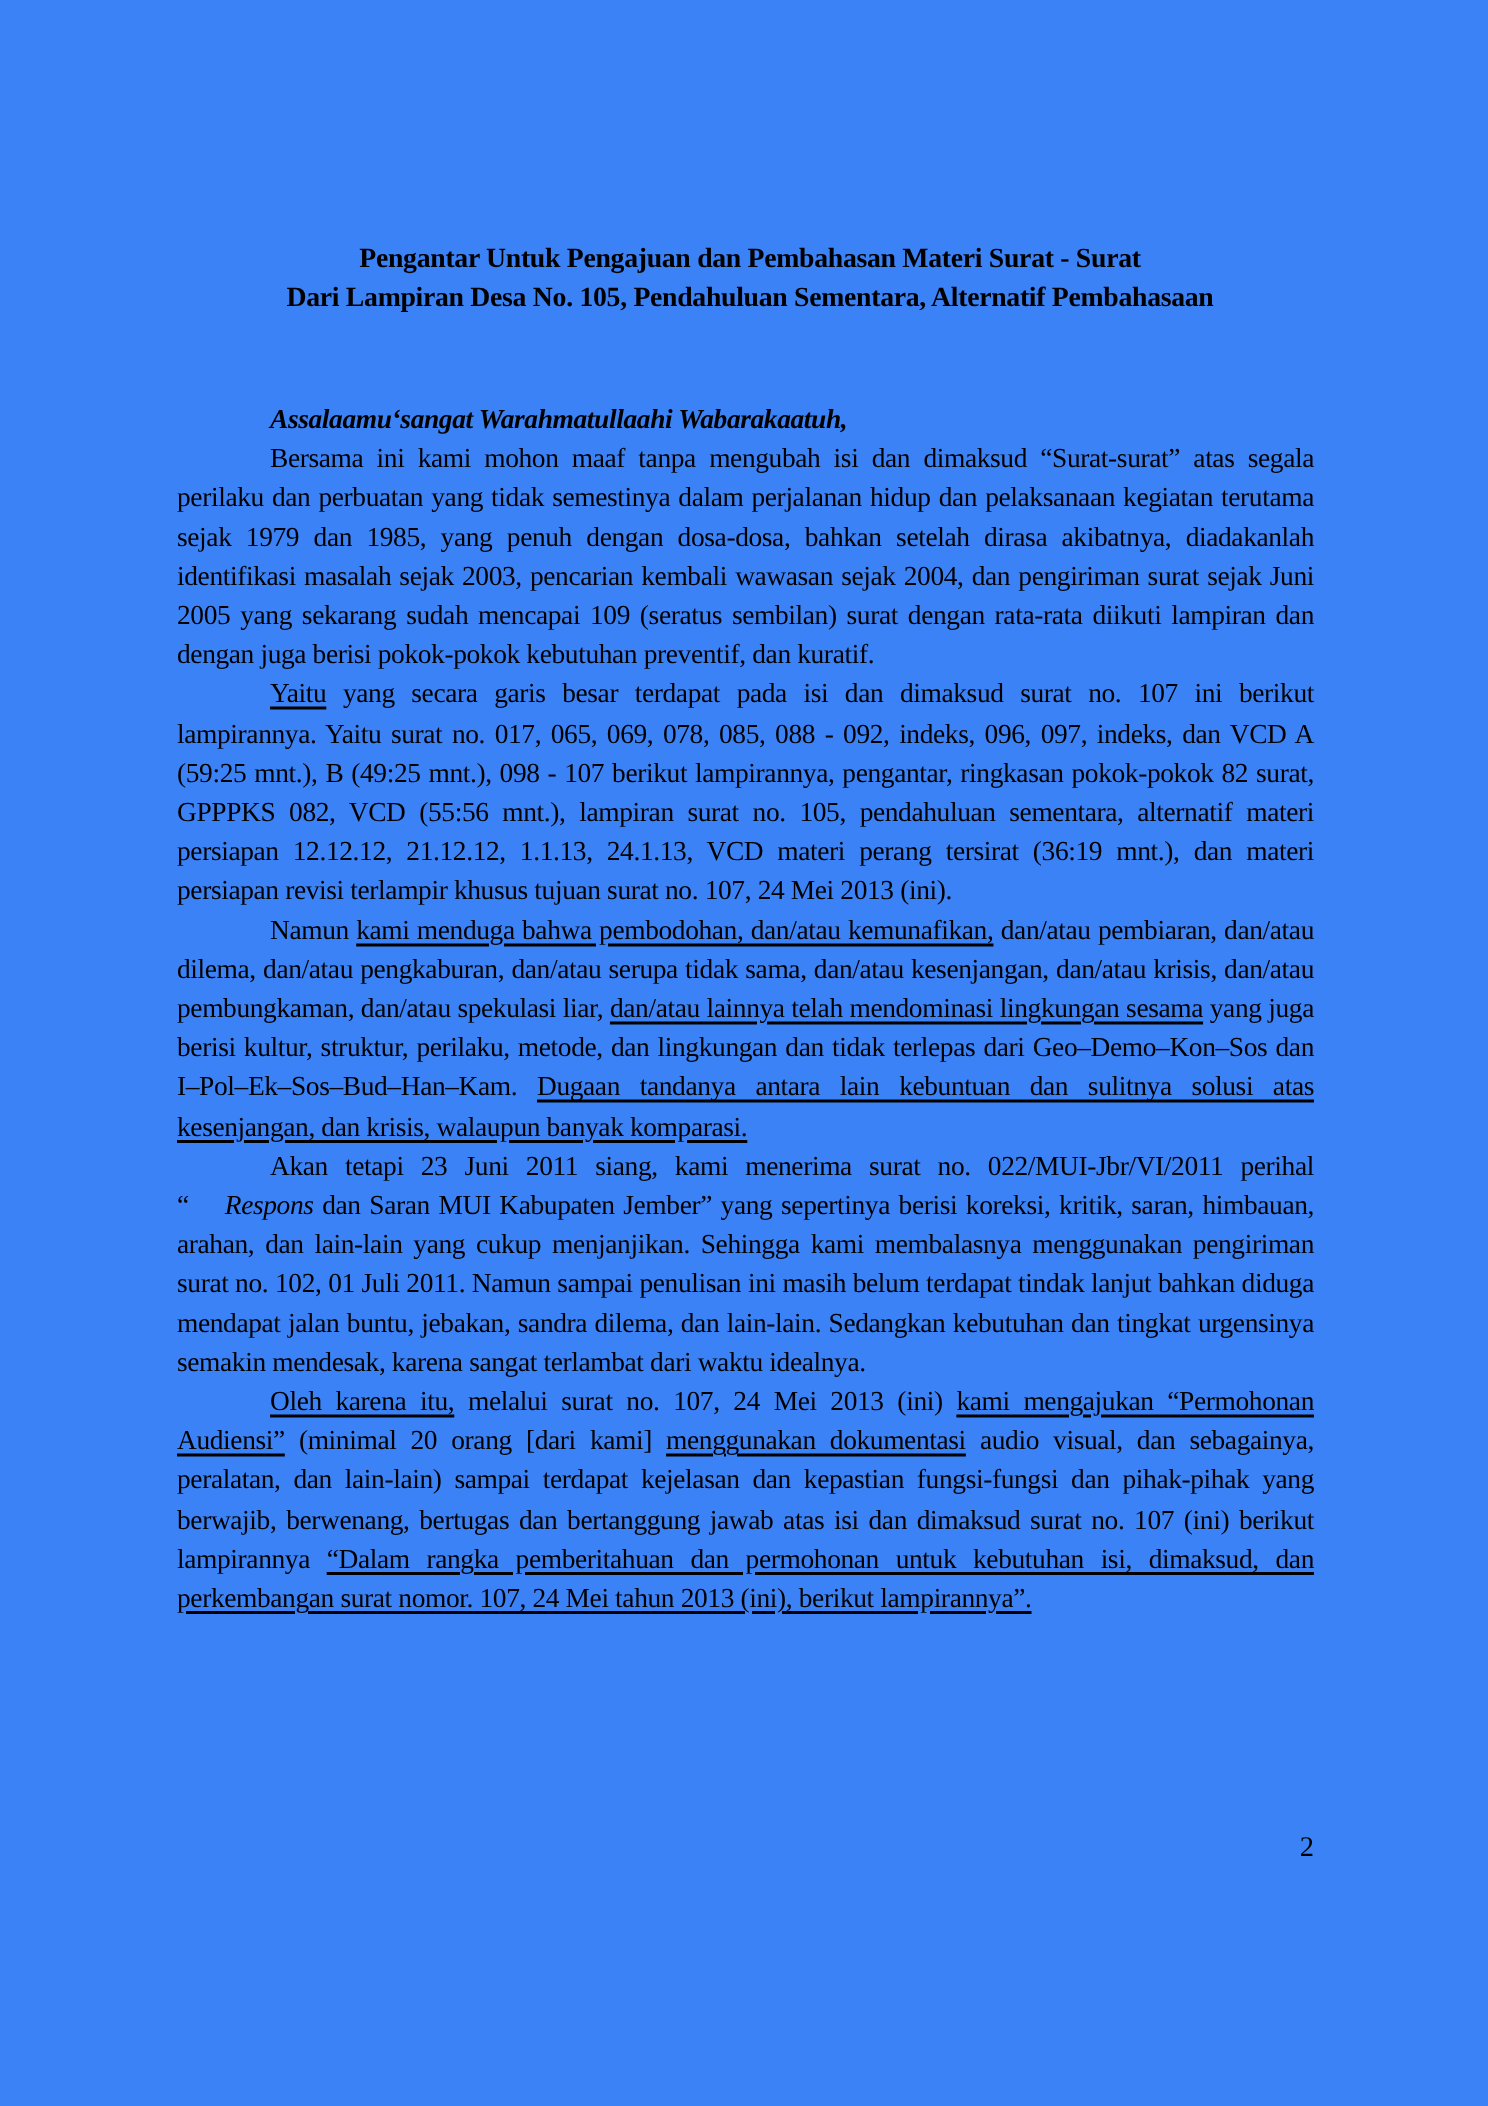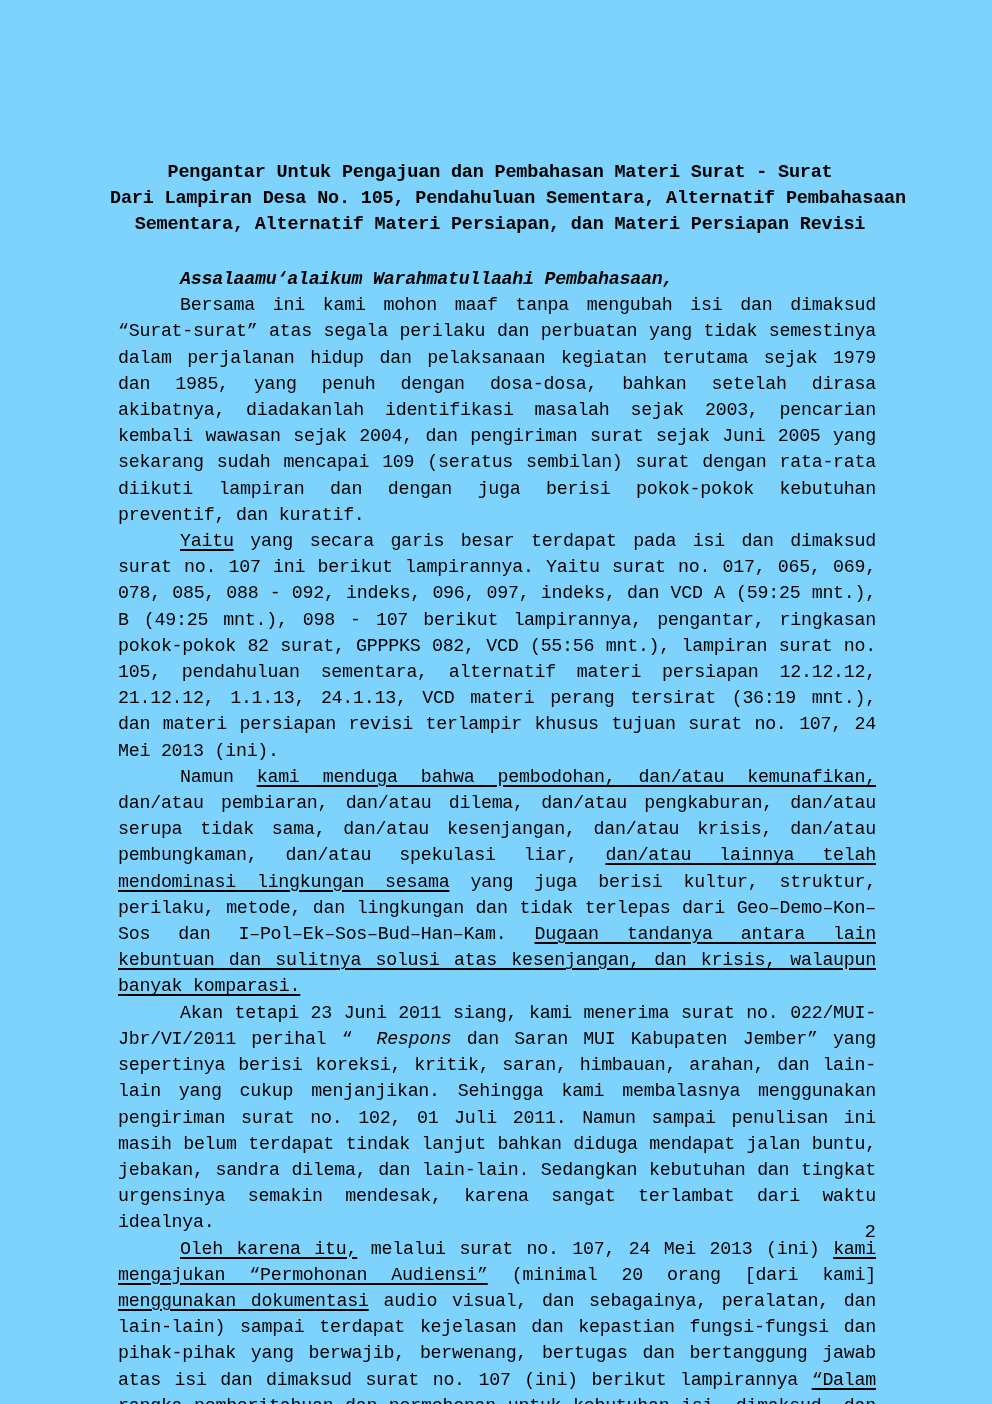--- a/index.html
+++ b/index.html
@@ -1,20 +1,20 @@
 <!DOCTYPE html>
 <html><head>
 <meta charset="utf-8">
 <style>
   html, body { margin: 0; padding: 0; background: #ffffff; }
   body { width: 992px; height: 1404px; position: relative; overflow: hidden; }
   .page {
     position: absolute; left: 0; top: 0; width: 992px; height: 1404px;
-    background: #7dd3fc; color: #000000;
-    font-family: Liberation Mono, monospace;
+    background: #3b82f6; color: #000000;
+    font-family: Liberation Serif, serif;
   }
   .title {
     position: absolute; left: 110px; top: 160px; width: 780px;
     text-align: center; font-weight: bold; font-size: 18.5px; line-height: 26px;
     letter-spacing: -0.2px;
   }
   .title div { white-space: nowrap; }
   .body {
     position: absolute; left: 118px; top: 266px; width: 758px;
     font-size: 18.3px; line-height: 26.2px; text-align: justify;
@@ -37,25 +37,24 @@
   }
   .footer div { white-space: nowrap; }
 </style>
 </head>
 <body>
 
 <div class="page">
   <div class="title">
     <div>Pengantar Untuk Pengajuan dan Pembahasan Materi Surat - Surat</div>
     <div>Dari Lampiran Desa No. 105, Pendahuluan Sementara, Alternatif Pembahasaan</div>
-    <div>Sementara, Alternatif Materi Persiapan, dan Materi Persiapan Revisi</div>
   </div>
 
   <div class="body">
-    <p class="greeting">Assalaamu‘alaikum Warahmatullaahi Pembahasaan,</p>
+    <p class="greeting">Assalaamu‘sangat Warahmatullaahi Wabarakaatuh,</p>
     <p class="para"><span>Bersama ini kami mohon maaf tanpa mengubah isi dan dimaksud “Surat-surat” atas segala perilaku dan perbuatan yang tidak semestinya dalam perjalanan hidup dan pelaksanaan kegiatan terutama sejak 1979 dan 1985, yang penuh dengan dosa-dosa, bahkan setelah dirasa akibatnya, diadakanlah identifikasi masalah sejak 2003, pencarian kembali wawasan sejak 2004, dan pengiriman surat sejak Juni 2005 yang sekarang sudah mencapai 109 (seratus sembilan) surat dengan rata-rata diikuti lampiran dan dengan juga berisi pokok-pokok kebutuhan preventif, dan kuratif.</span></p>
     <p class="para"><span class="u">Yaitu</span><span> yang secara garis besar terdapat pada isi dan dimaksud surat no. 107 ini berikut lampirannya. Yaitu surat no. 017, 065, 069, 078, 085, 088 - 092, indeks, 096, 097, indeks, dan VCD A (59:25 mnt.), B (49:25 mnt.), 098 - 107 berikut lampirannya, pengantar, ringkasan pokok-pokok 82 surat, GPPPKS 082, VCD (55:56 mnt.), lampiran surat no. 105, pendahuluan sementara, alternatif materi persiapan 12.12.12, 21.12.12, 1.1.13, 24.1.13, VCD materi perang tersirat (36:19 mnt.), dan materi persiapan revisi terlampir khusus tujuan surat no. 107, 24 Mei 2013 (ini).</span></p>
     <p class="para"><span>Namun </span><span class="u">kami menduga bahwa pembodohan, dan/atau kemunafikan,</span><span> dan/atau pembiaran, dan/atau dilema, dan/atau pengkaburan, dan/atau serupa tidak sama, dan/atau kesenjangan, dan/atau krisis, dan/atau pembungkaman, dan/atau spekulasi liar, </span><span class="u">dan/atau lainnya telah mendominasi lingkungan sesama</span><span> yang juga berisi kultur, struktur, perilaku, metode, dan lingkungan dan tidak terlepas dari Geo–Demo–Kon–Sos dan I–Pol–Ek–Sos–Bud–Han–Kam. </span><span class="u">Dugaan tandanya antara lain kebuntuan dan sulitnya solusi atas kesenjangan, dan krisis, walaupun banyak komparasi.</span></p>
     <p class="para"><span>Akan tetapi 23 Juni 2011 siang, kami menerima surat no. 022/MUI-Jbr/VI/2011 perihal “</span><span class="i">Respons</span><span> dan Saran MUI Kabupaten Jember” yang sepertinya berisi koreksi, kritik, saran, himbauan, arahan, dan lain-lain yang cukup menjanjikan. Sehingga kami membalasnya menggunakan pengiriman surat no. 102, 01 Juli 2011. Namun sampai penulisan ini masih belum terdapat tindak lanjut bahkan diduga mendapat jalan buntu, jebakan, sandra dilema, dan lain-lain. Sedangkan kebutuhan dan tingkat urgensinya semakin mendesak,  karena sangat terlambat dari waktu idealnya.</span></p>
     <p class="para"><span class="u">Oleh karena itu,</span><span> melalui surat no. 107, 24 Mei 2013 (ini) </span><span class="u">kami mengajukan “Permohonan Audiensi”</span><span> (minimal 20 orang [dari kami] </span><span class="u">menggunakan dokumentasi</span><span> audio visual, dan sebagainya, peralatan, dan lain-lain) sampai terdapat kejelasan dan kepastian fungsi-fungsi dan pihak-pihak yang berwajib, berwenang, bertugas dan bertanggung jawab atas isi dan dimaksud surat no. 107 (ini) berikut lampirannya </span><span class="u">“Dalam rangka pemberitahuan dan permohonan untuk kebutuhan isi, dimaksud, dan perkembangan surat nomor. 107, 24 Mei tahun 2013 (ini), berikut lampirannya”.</span></p>
   </div>
 
   <div class="page-number">2</div>
 
 </div>

